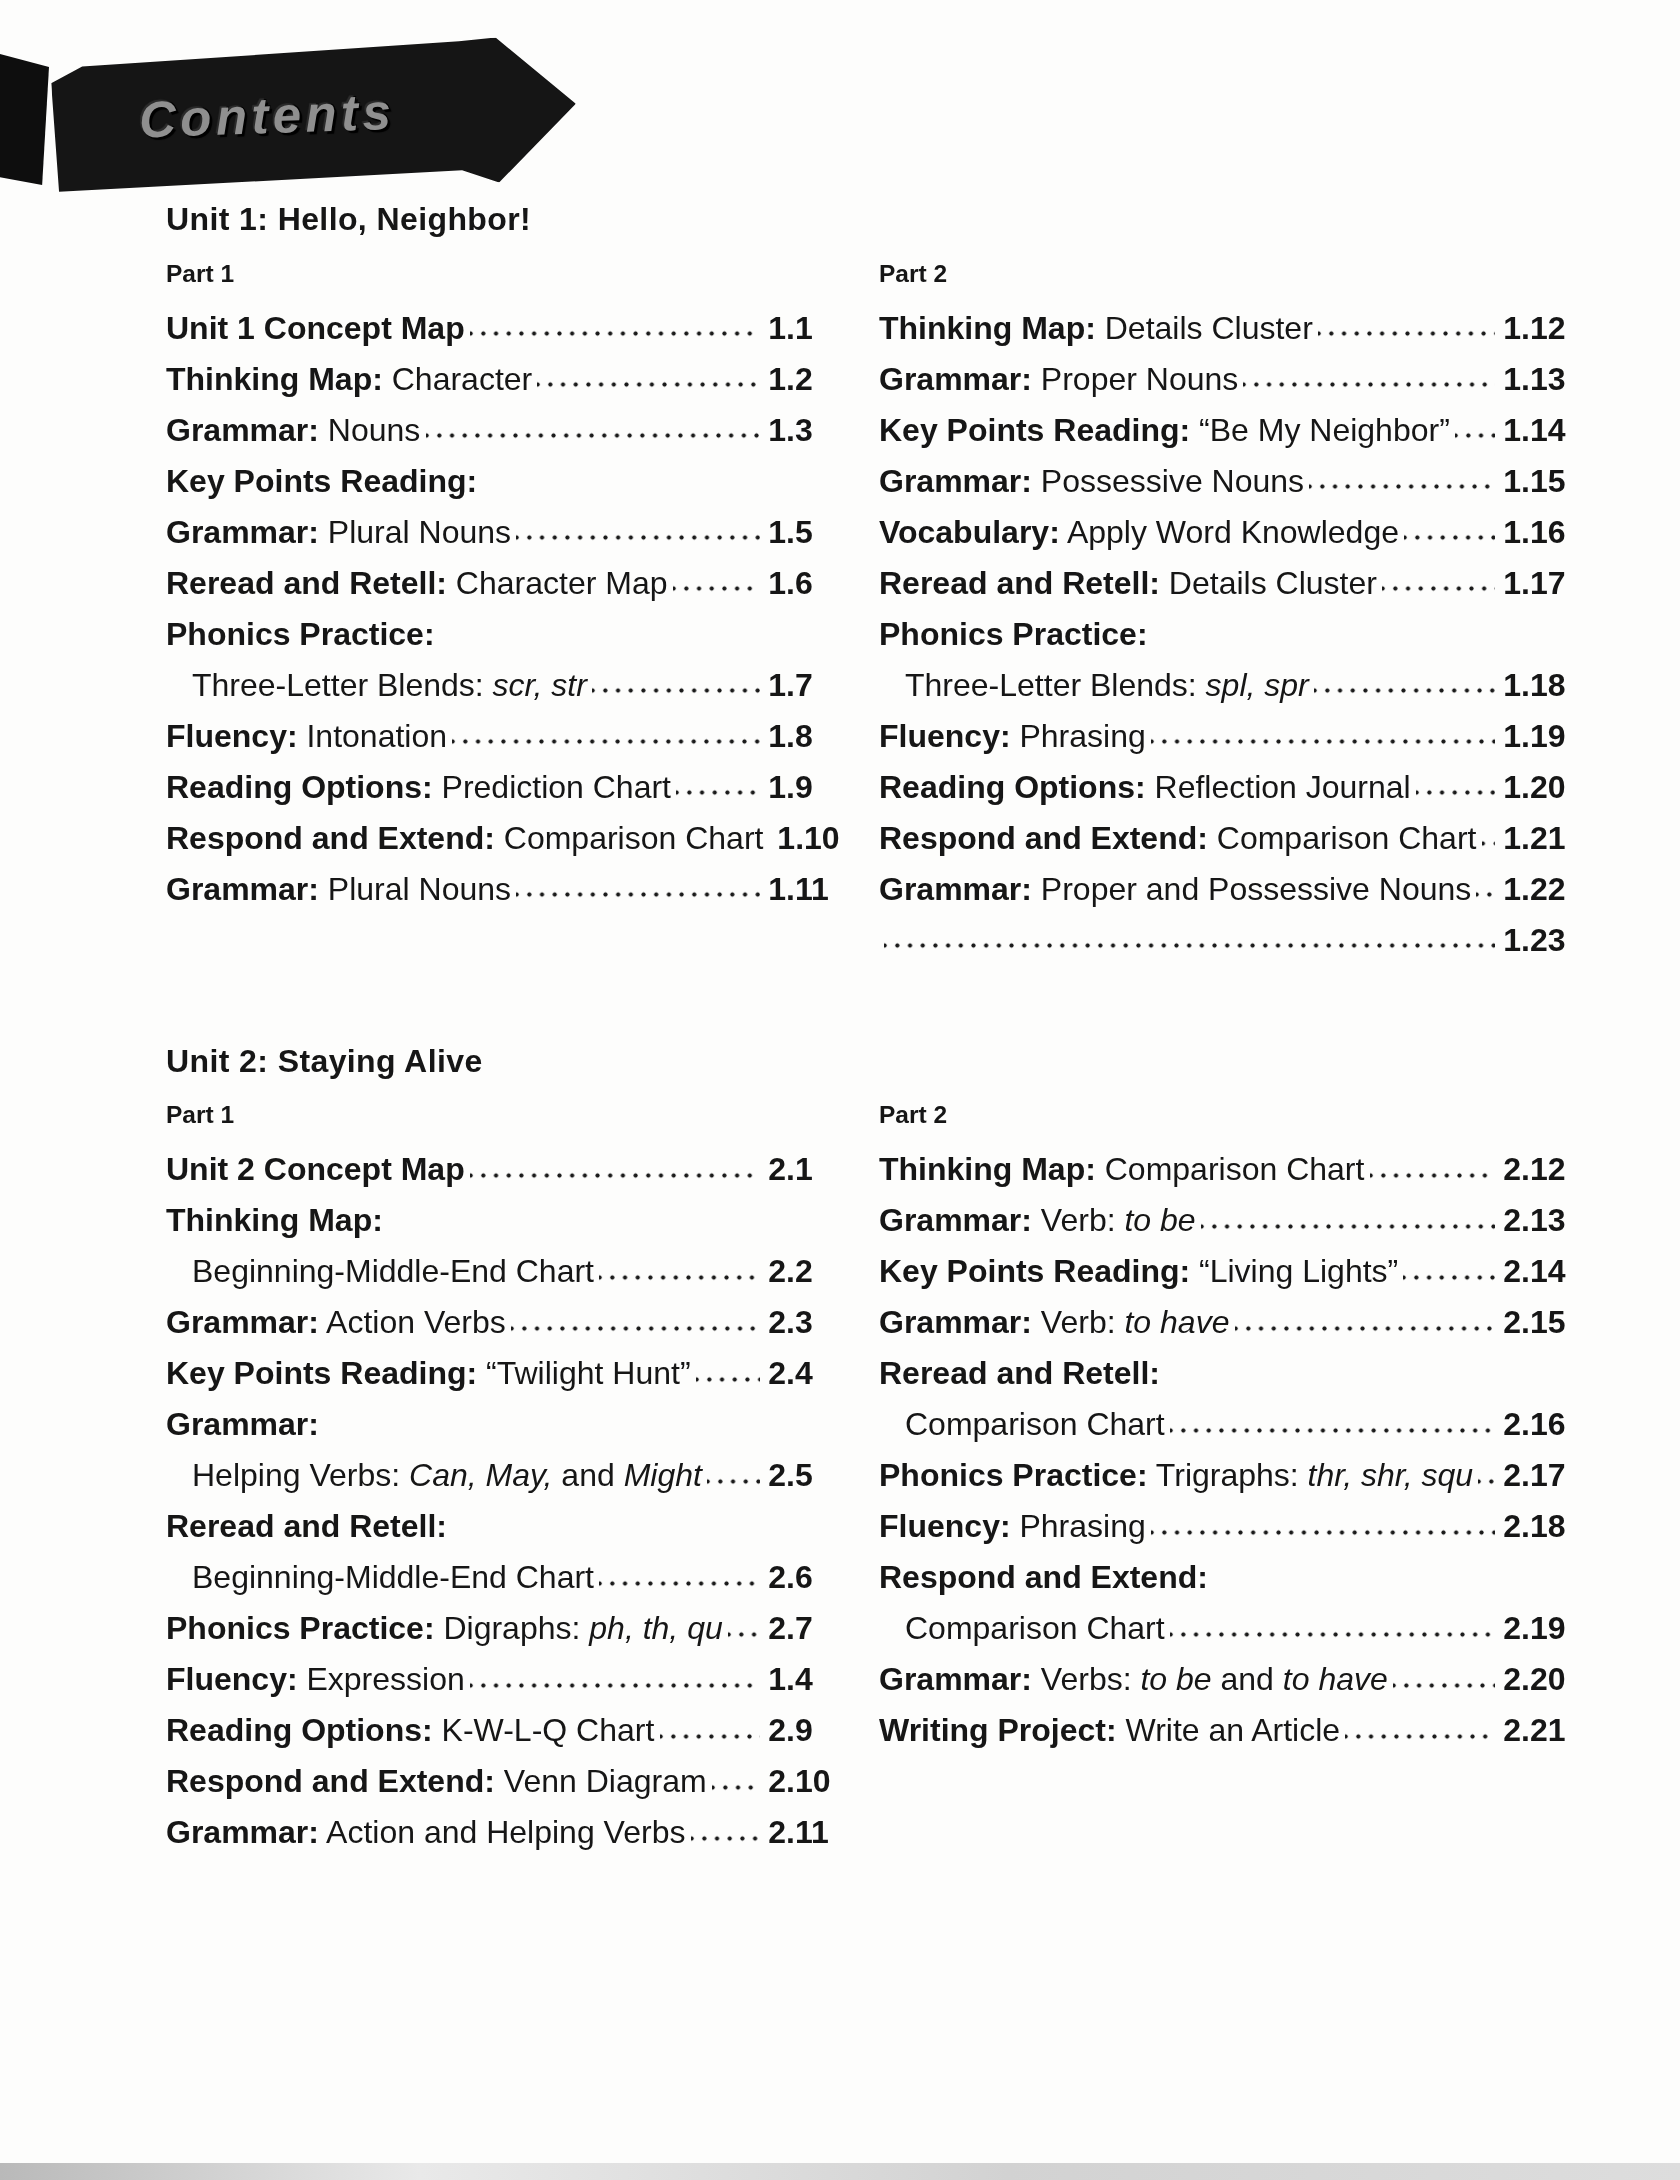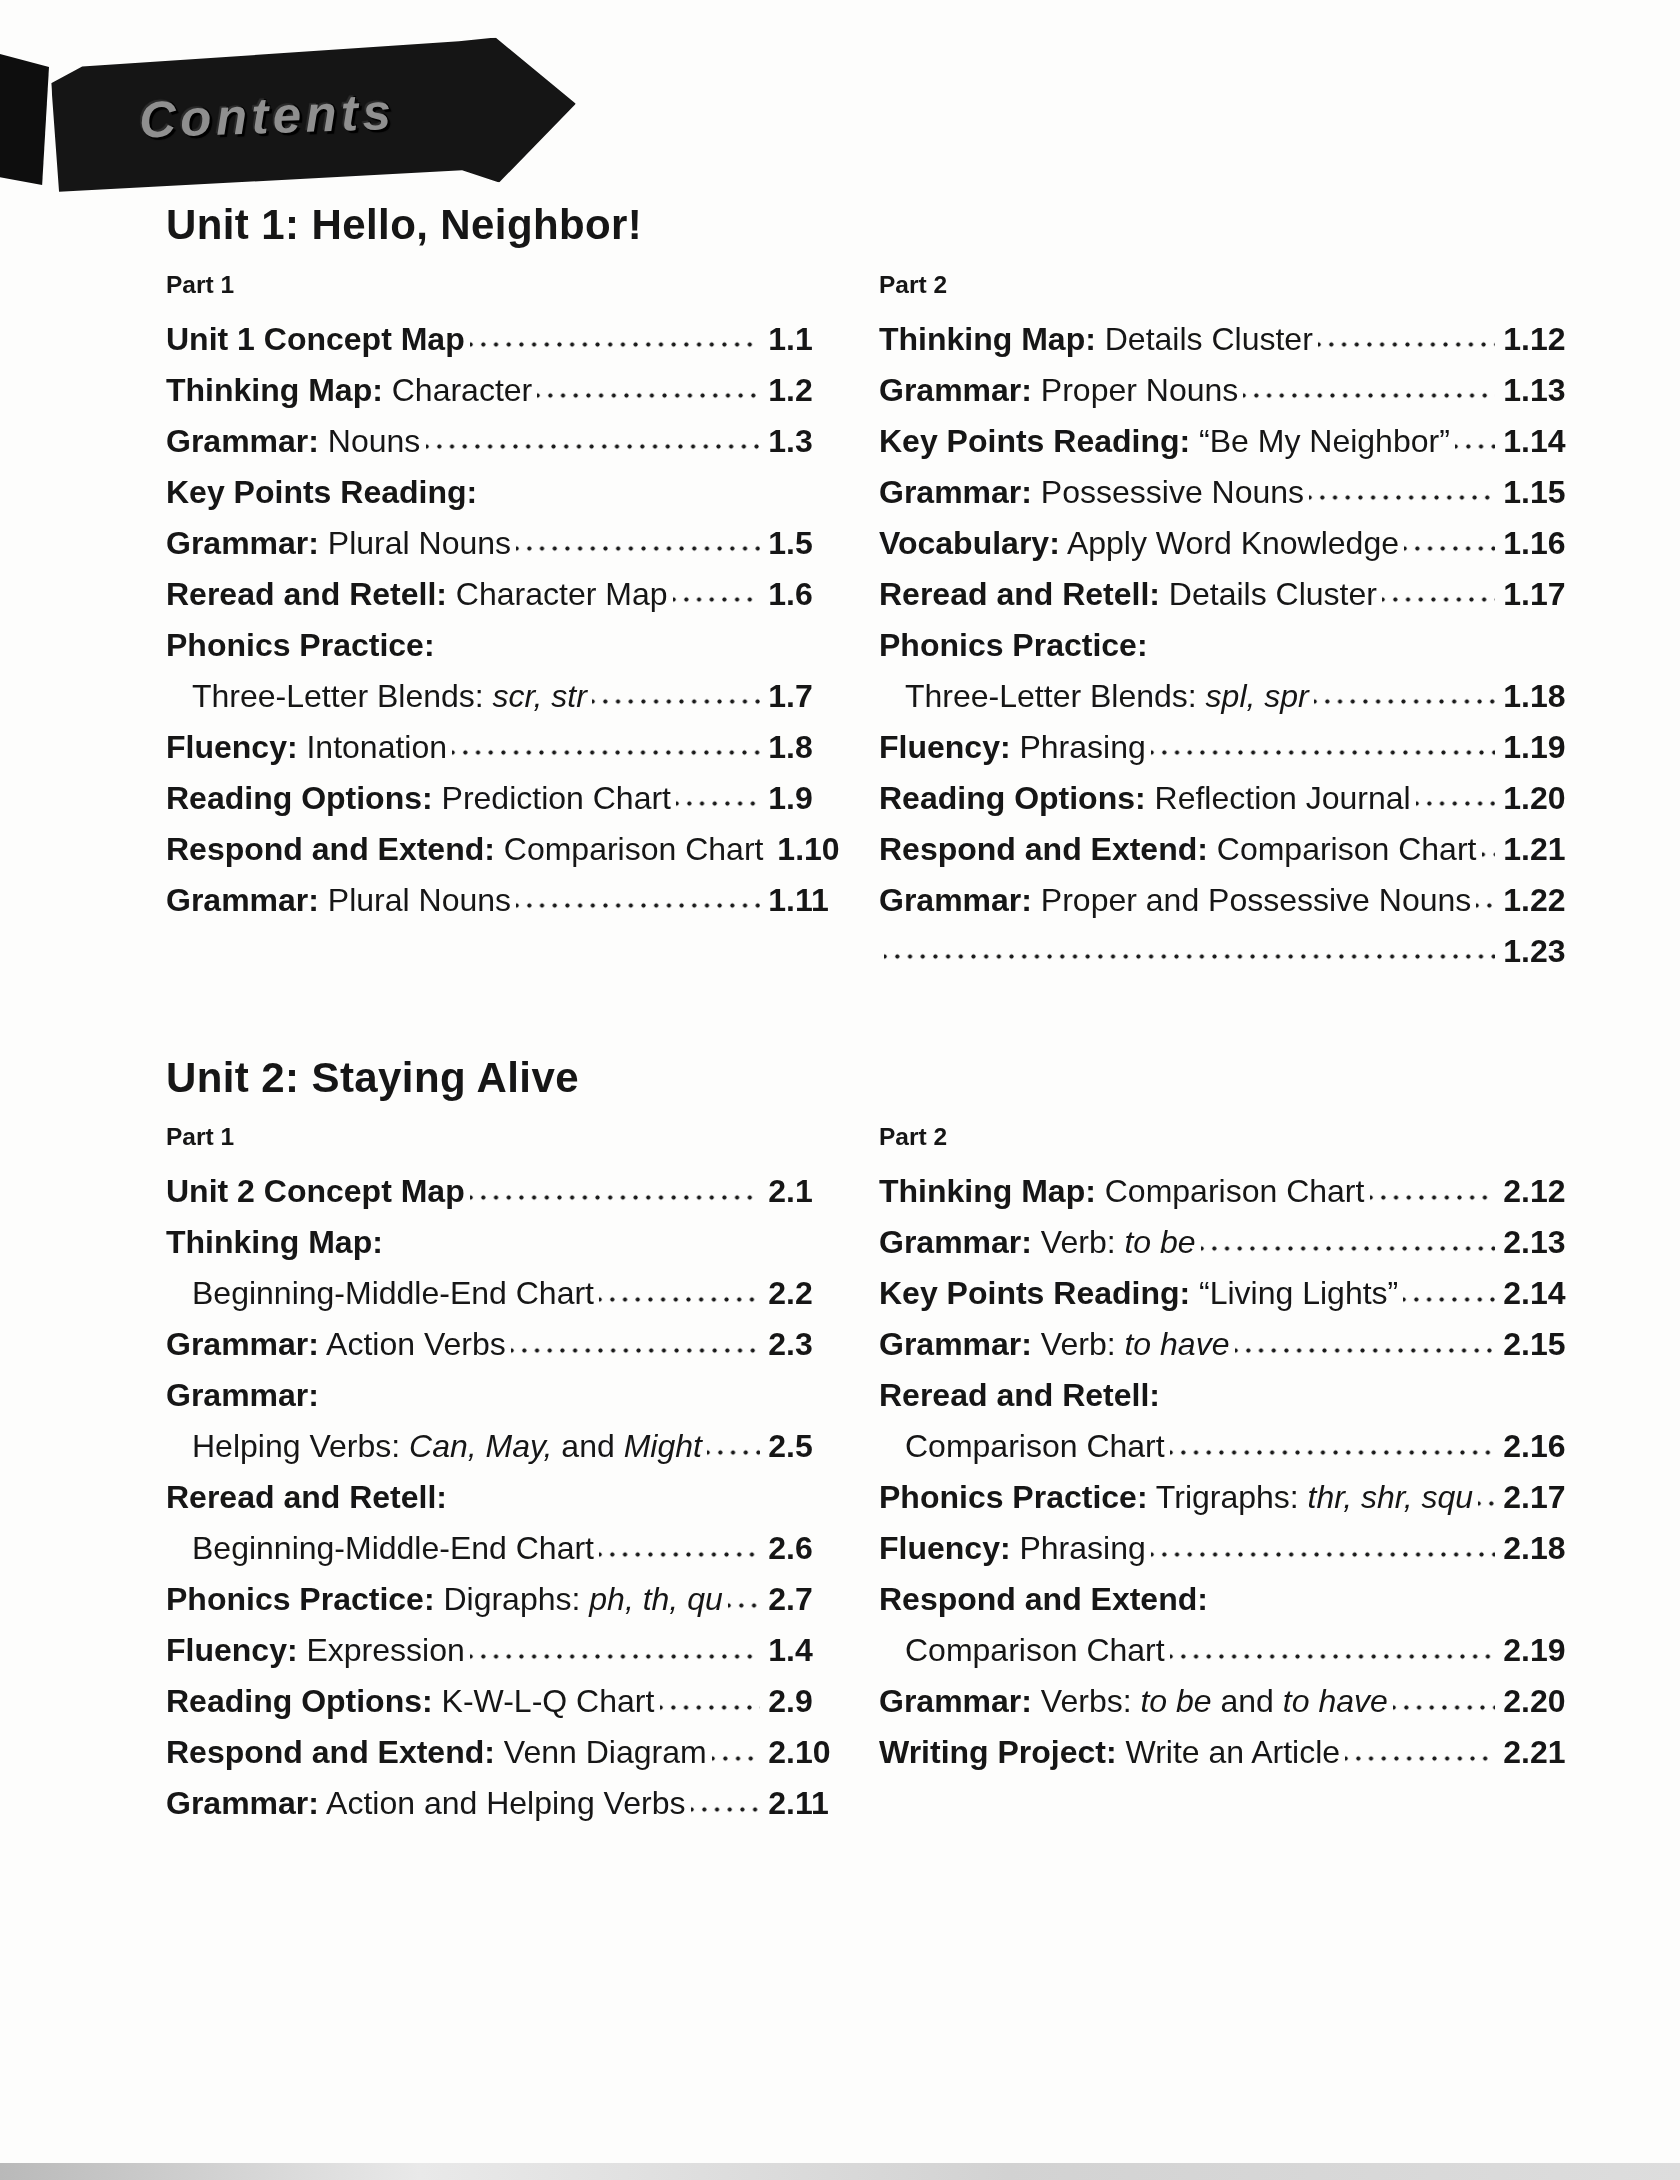--- a/index.html
+++ b/index.html
@@ -32,21 +32,21 @@
     letter-spacing:4.4px;
     color:#8f8f8f;
     text-shadow:2.6px 2.6px 0.9px #000, -1.7px -1.7px 0.9px #2c2c2c, 0.9px -0.9px 0 #000;
     transform:rotate(-0.5deg);
   }
 
   
   .toc{position:absolute;left:166px;top:201px;width:1410px;}
   .unit-section + .unit-section{margin-top:77px;}
   .unit-title{
-    font-size:42px;font-weight:800;margin:0 0 17.5px 0;letter-spacing:0.4px;
+    font-size:32px;font-weight:800;margin:0 0 17.5px 0;letter-spacing:0.4px;
   }
   .columns{display:grid;grid-template-columns:674px 696px;column-gap:39px;align-items:start;}
   .part-label{font-size:24.5px;font-weight:700;line-height:35px;margin-bottom:12.2px;}
 
   .entry{display:flex;height:51px;font-size:32px;}
   .entry-text{line-height:51px;white-space:nowrap;}
   .indent .entry-text{padding-left:26px;}
   .seg-bold{font-weight:700;}
   .seg-ital{font-style:italic;}
   .dots{
@@ -227,20 +227,25 @@
               <span class="entry-text"><span class="seg seg-reg">Beginning-Middle-End Chart</span></span>
               <span class="dots"></span>
               <span class="page-num">2.2</span>
             </div>
             <div class="entry">
               <span class="entry-text"><span class="seg seg-bold">Grammar:</span><span class="seg seg-reg"> Action Verbs</span></span>
               <span class="dots"></span>
               <span class="page-num">2.3</span>
             </div>
             <div class="entry">
+              <span class="entry-text"><span class="seg seg-bold">Key Points Reading:</span><span class="seg seg-reg"> “Twilight Hunt”</span></span>
+              <span class="dots"></span>
+              <span class="page-num">2.4</span>
+            </div>
+            <div class="entry">
               <span class="entry-text"><span class="seg seg-bold">Grammar:</span></span>
             </div>
             <div class="entry indent">
               <span class="entry-text"><span class="seg seg-reg">Helping Verbs: </span><span class="seg seg-ital">Can, May,</span><span class="seg seg-reg"> and </span><span class="seg seg-ital">Might</span></span>
               <span class="dots"></span>
               <span class="page-num">2.5</span>
             </div>
             <div class="entry">
               <span class="entry-text"><span class="seg seg-bold">Reread and Retell:</span></span>
             </div>

